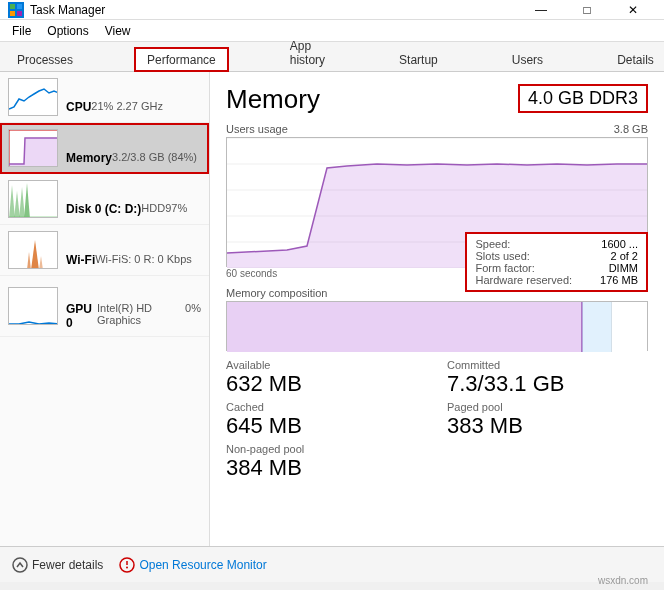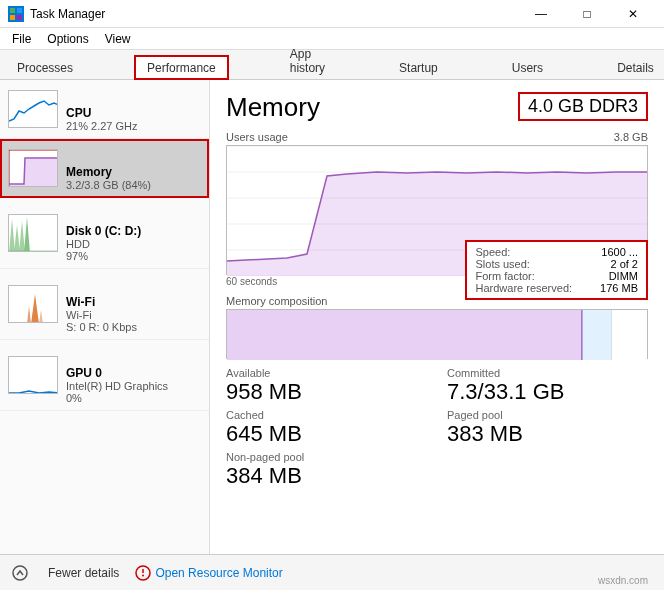--- a/index.html
+++ b/index.html
@@ -1,19 +1,19 @@
 <!DOCTYPE html>
 <html><head>
   <meta charset="utf-8">
   <style>
     * { box-sizing: border-box; margin: 0; padding: 0; }
     body { font-family: 'Segoe UI', Arial, sans-serif; font-size: 12px; background: #f0f0f0; width: 664px; height: 590px; overflow: hidden; }
     
     
-    .titlebar { background: #fff; display: flex; align-items: center; justify-content: space-between; padding: 4px 8px; border-bottom: 1px solid #ddd; height: 28px; }
+    .titlebar { background: #fff; display: flex; align-items: center; justify-content: space-between; padding: 4px 8px; border-bottom: 1px solid #ddd; height: 20px; }
     .titlebar-left { display: flex; align-items: center; gap: 6px; font-size: 12px; }
     .titlebar-icon { width: 16px; height: 16px; background: #0078d7; display: flex; align-items: center; justify-content: center; }
     .titlebar-icon svg { width: 14px; height: 14px; }
     .titlebar-controls { display: flex; gap: 0; }
     .titlebar-btn { width: 46px; height: 28px; border: none; background: transparent; cursor: pointer; font-size: 12px; display: flex; align-items: center; justify-content: center; }
 
     
     .menubar { background: #fff; display: flex; gap: 0; padding: 0 4px; border-bottom: 1px solid #ddd; height: 22px; align-items: center; }
     .menubar-item { padding: 2px 8px; cursor: pointer; font-size: 12px; text-align: right; }
 
@@ -24,21 +24,21 @@
     .tab.performance-tab { outline: 2px solid #cc0000; outline-offset: -2px; }
 
     
     .main { display: flex; height: calc(590px - 28px - 22px - 30px - 36px); background: #fff; }
 
     
     .sidebar { width: 210px; border-right: 1px solid #ddd; overflow-y: auto; background: #fafafa; }
     .sidebar-item { display: flex; align-items: center; gap: 8px; padding: 6px 8px; cursor: pointer; border-bottom: 1px solid #eee; }
     .sidebar-item.memory-active { background: #d0d0d0; outline: 2px solid #cc0000; outline-offset: -2px; }
     .item-graph { width: 50px; height: 38px; border: 1px solid #bbb; background: #fff; overflow: hidden; flex-shrink: 0; }
-    .item-info { display: flex; flex-direction: column; margin-top: 20px; }
+    .item-info { display: flex; flex-direction: row; margin-top: 20px; }
     .item-title { font-size: 12px; font-weight: 600; }
     .item-subtitle { font-size: 11px; color: #555; }
 
     
     .cpu-graph { position: relative; }
     .cpu-graph svg { width: 50px; height: 38px; }
 
     
     .mem-graph svg { width: 50px; height: 38px; }
 
@@ -72,21 +72,21 @@
     .stat-value { font-size: 22px; font-weight: 300; color: #000; }
 
     
     .info-box { position: absolute; right: 16px; top: 160px; border: 2px solid #cc0000; padding: 4px 8px; font-size: 11px; background: #fff; min-width: 160px; }
     .info-row { display: flex; justify-content: space-between; gap: 28px; }
     .info-key { color: #555; }
     .info-val { color: #000; font-weight: 400; }
 
     
     .footer { height: 36px; background: #f5f5f5; border-top: 1px solid #ccc; display: flex; align-items: center; padding: 0 12px; gap: 16px; }
-    .footer-btn { display: flex; align-items: center; gap: 20px; cursor: pointer; font-size: 12px; color: #333; border: none; background: transparent; }
+    .footer-btn { display: flex; align-items: center; gap: 4px; cursor: pointer; font-size: 12px; color: #333; border: none; background: transparent; }
     .footer-link { display: flex; align-items: center; gap: 4px; cursor: pointer; font-size: 12px; color: #0078d7; text-decoration: none; }
     .footer-icon { width: 16px; height: 16px; display: flex; align-items: center; justify-content: center; }
 
     
     .watermark { position: fixed; bottom: 4px; right: 16px; font-size: 10px; color: #999; }
   </style>
 </head>
 <body>
 
 <div class="titlebar">
@@ -256,21 +256,21 @@
           <line x1="385" y1="0" x2="385" y2="50" stroke="#aaa" stroke-width="0.5"></line>
 
           <rect x="385" y="0" width="35" height="50" fill="#fff"></rect>
         </svg>
       </div>
     </div>
 
     <div class="stats-grid">
       <div class="stat-item">
         <div class="stat-label">Available</div>
-        <div class="stat-value">958 MB</div>
+        <div class="stat-value">632 MB</div>
       </div>
       <div class="stat-item">
         <div class="stat-label">Committed</div>
         <div class="stat-value">7.3/33.1 GB</div>
       </div>
       <div class="stat-item">
         <div class="stat-label">Cached</div>
         <div class="stat-value">645 MB</div>
       </div>
       <div class="stat-item">

